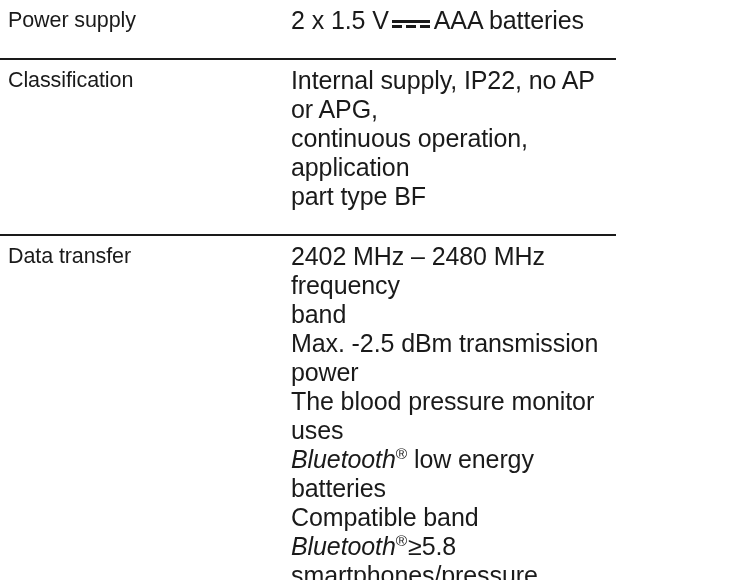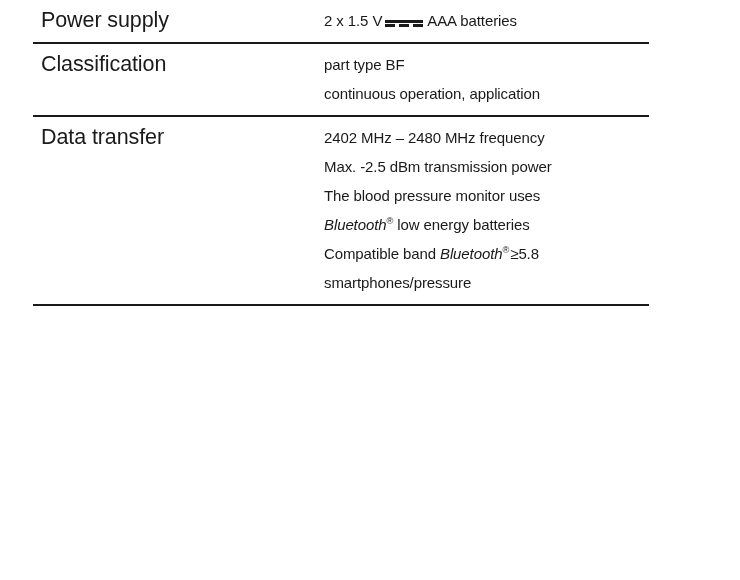--- a/index.html
+++ b/index.html
@@ -13,21 +13,20 @@
     font-family: "Liberation Sans", sans-serif;
     color: #1a1a1a;
     overflow: hidden;
   }
 
   .spec-table {
     width: 616px;
     height: 580px;
     position: relative;
     box-sizing: border-box;
-    margin-left: 33px;
   }
 
   .spec-row {
     display: flex;
     align-items: flex-start;
     border-bottom: 2.5px solid #1a1a1a;
     box-sizing: border-box;
   }
 
   .spec-row:last-child {
@@ -40,22 +39,22 @@
     box-sizing: border-box;
     padding: 6px 4px 7px 8px;
     font-size: 21.5px;
     line-height: 29px;
     letter-spacing: -0.1px;
   }
 
   .cell-value {
     flex: 1;
     box-sizing: border-box;
-    padding: 6px 4px 7px 0px;
-    font-size: 15px;
+    padding: 6px 4px 23px 0px;
+    font-size: 25px;
     line-height: 29px;
     letter-spacing: -0.1px;
   }
 
   .vline {
     display: block;
   }
 
   
   .dc-symbol {
@@ -109,30 +108,32 @@
     <div class="cell-label">Power supply</div>
     <div class="cell-value">
       <span class="vline"><span>2 x 1.5 V</span><span class="dc-symbol"><span class="dc-solid"></span><span class="dc-dash"></span></span><span>AAA batteries</span></span>
     </div>
   </div>
 
 
   <div class="spec-row">
     <div class="cell-label">Classification</div>
     <div class="cell-value">
+      <span class="vline">Internal supply, IP22, no AP or APG,</span>
+      <span class="vline">continuous operation, application</span>
       <span class="vline">part type BF</span>
-      <span class="vline">continuous operation, application</span>
     </div>
   </div>
 
 
   <div class="spec-row">
     <div class="cell-label">Data transfer</div>
     <div class="cell-value">
       <span class="vline">2402 MHz – 2480 MHz frequency</span>
+      <span class="vline">band</span>
       <span class="vline">Max. -2.5 dBm transmission power</span>
       <span class="vline">The blood pressure monitor uses</span>
       <span class="vline"><span class="bt-mark">Bluetooth</span><span class="reg-mark">®</span><span> low energy batteries</span></span>
       <span class="vline"><span>Compatible band </span><span class="bt-mark">Bluetooth</span><span class="reg-mark">®</span><span class="ge-sign">≥</span><span>5.8</span></span>
       <span class="vline">smartphones/pressure</span>
     </div>
   </div>
 
 </div>
 

